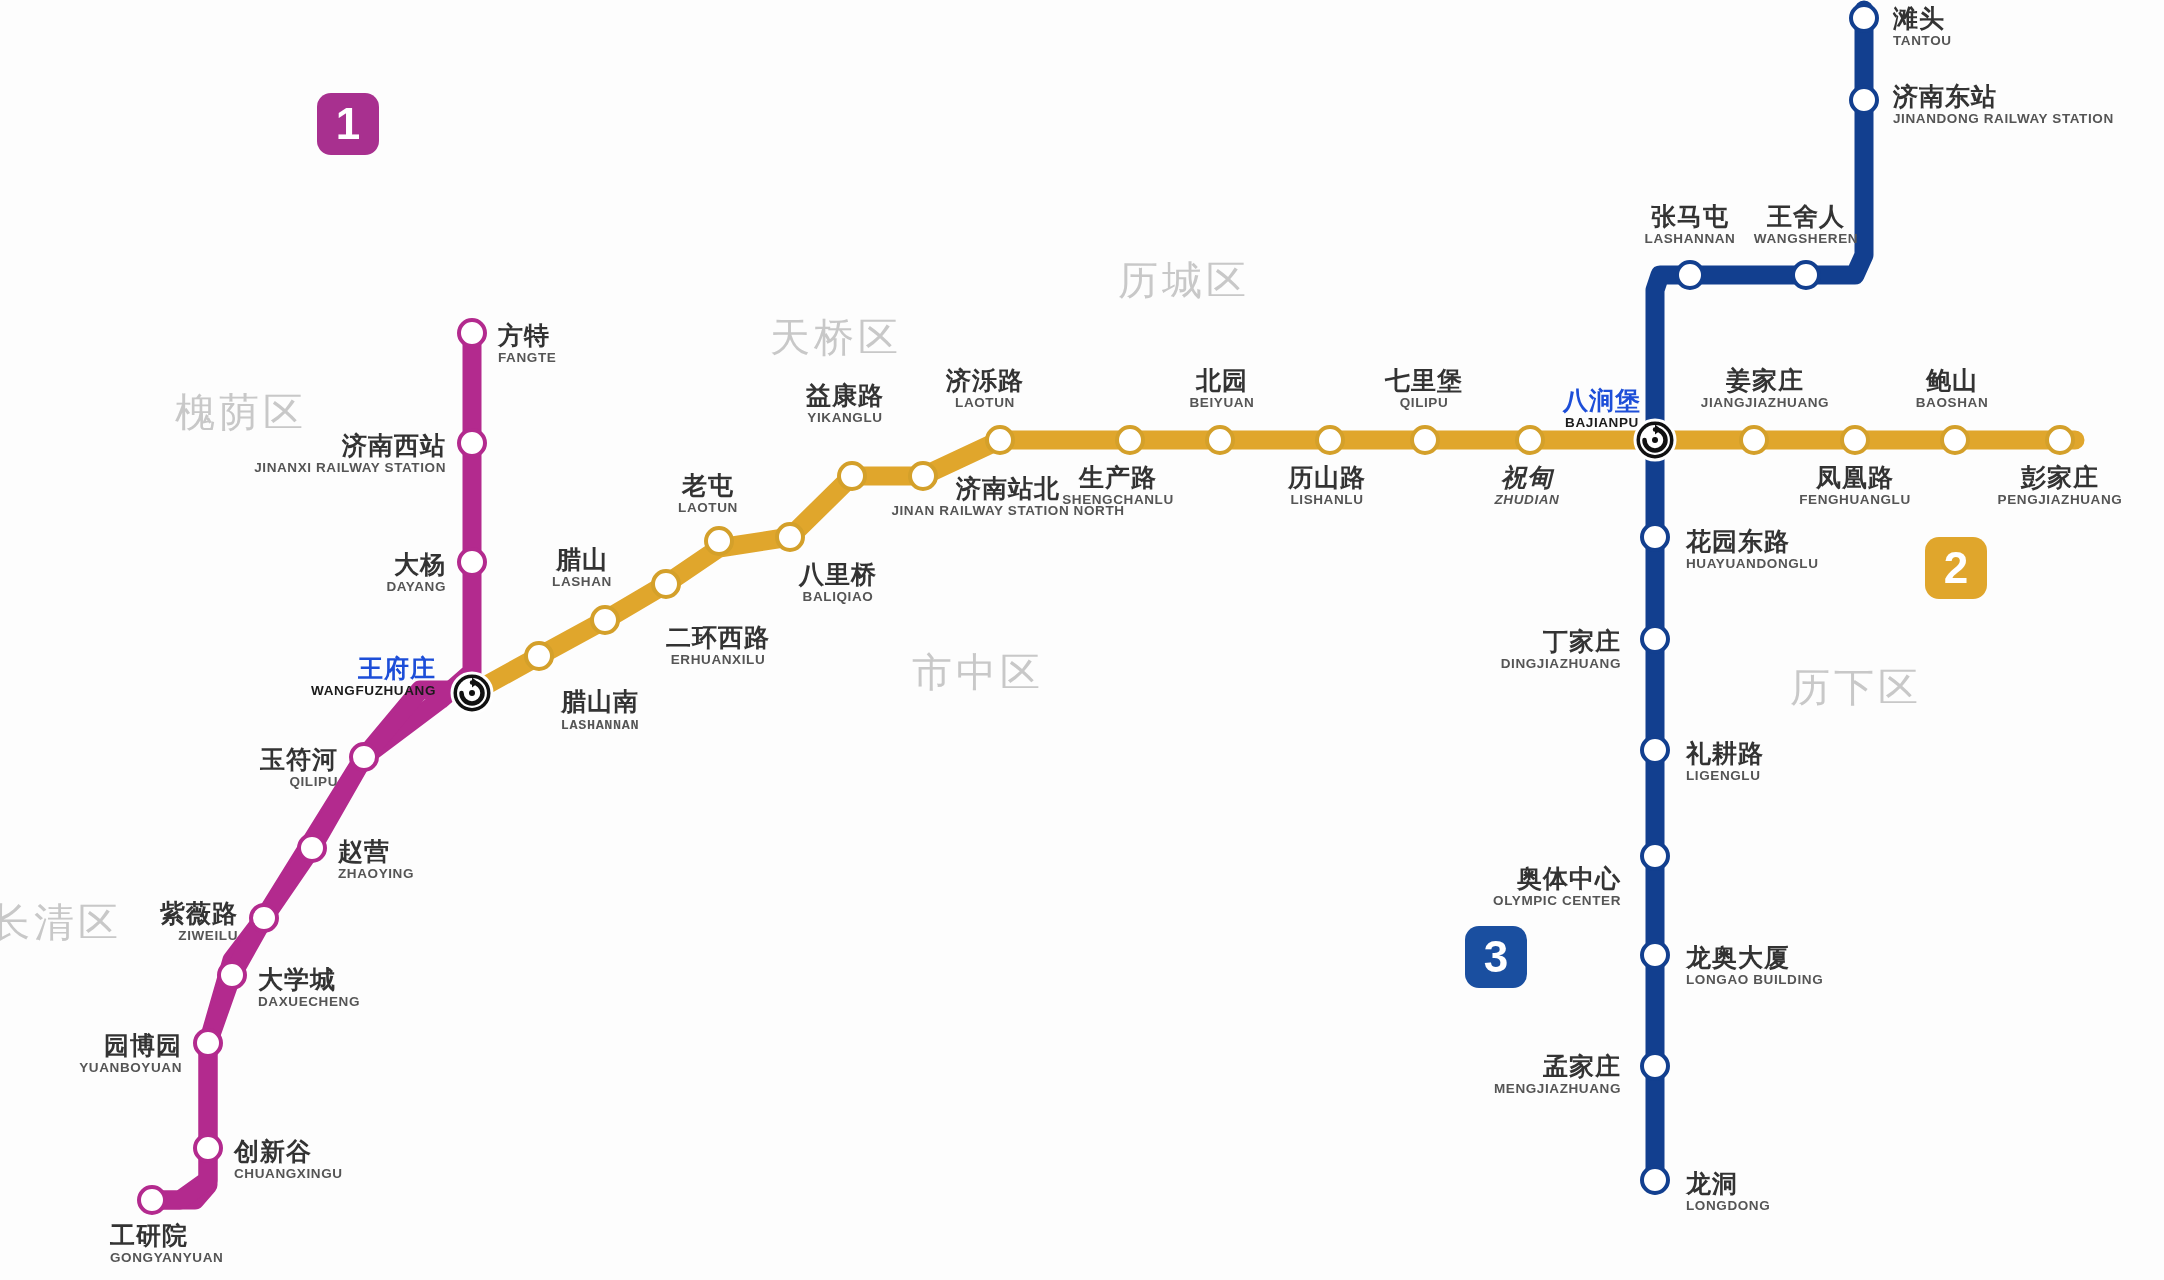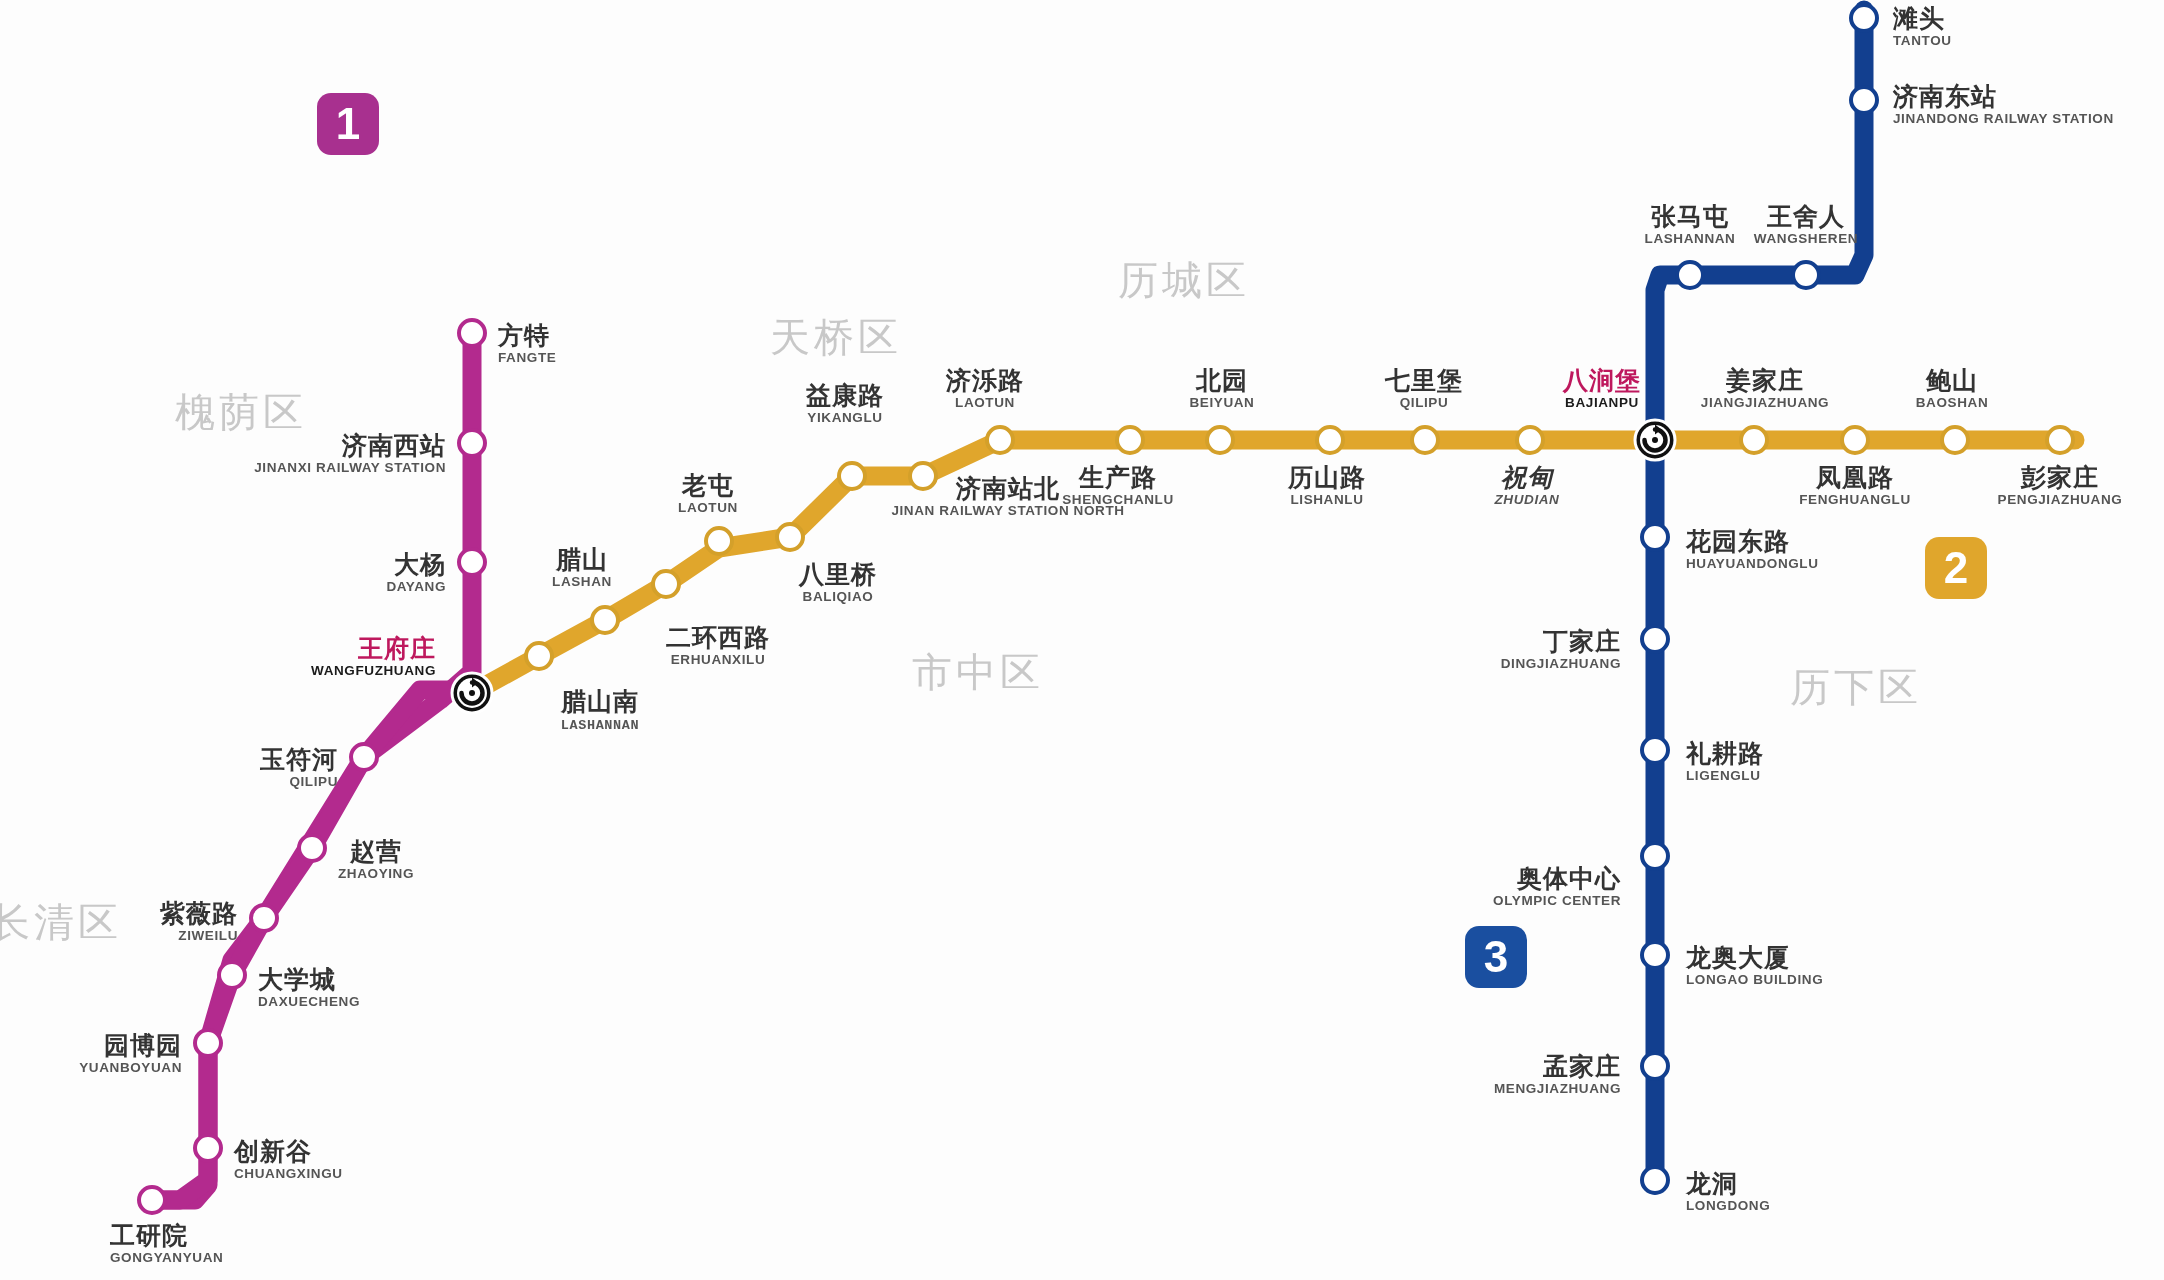--- a/index.html
+++ b/index.html
@@ -61,21 +61,21 @@
     margin-top:2px;
   }
   .stn-label.align-right{transform:translateX(-100%);}
   .stn-label.align-right .cn,
   .stn-label.align-right .en{text-align:right;}
   .stn-label.align-center{transform:translateX(-50%);}
   .stn-label.align-center .cn,
   .stn-label.align-center .en{text-align:center;}
 
   
-  .stn-label.interchange .cn{color:#be185d;}
+  .stn-label.interchange .cn{color:#1d4ed8;margin-top:20px;}
   .stn-label.interchange .en{color:#1b1b1b;}
 
   
   .dot{
     position:absolute;
     border-radius:50%;
     background:#ffffff;
     box-sizing:border-box;
     transform:translate(-50%,-50%);
   }
@@ -193,21 +193,21 @@
         <span class="en">DAYANG</span>
       </div>
       <div class="stn-label align-right interchange" style="left: 436px; top: 635px;">
         <span class="cn">王府庄</span>
         <span class="en">WANGFUZHUANG</span>
       </div>
       <div class="stn-label align-right" style="left: 338px; top: 746px;">
         <span class="cn">玉符河</span>
         <span class="en">QILIPU</span>
       </div>
-      <div class="stn-label" style="left: 338px; top: 838px; text-align: center;">
+      <div class="stn-label" style="left: 338px; top: 838px;">
         <span class="cn">赵营</span>
         <span class="en">ZHAOYING</span>
       </div>
       <div class="stn-label align-right" style="left: 238px; top: 900px;">
         <span class="cn">紫薇路</span>
         <span class="en">ZIWEILU</span>
       </div>
       <div class="stn-label" style="left: 258px; top: 966px;">
         <span class="cn">大学城</span>
         <span class="en">DAXUECHENG</span>

